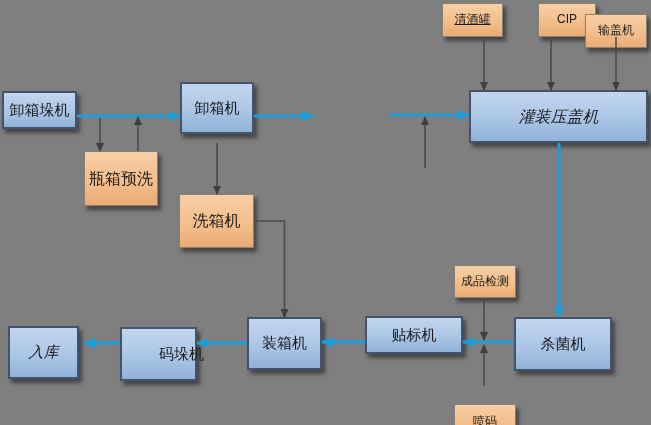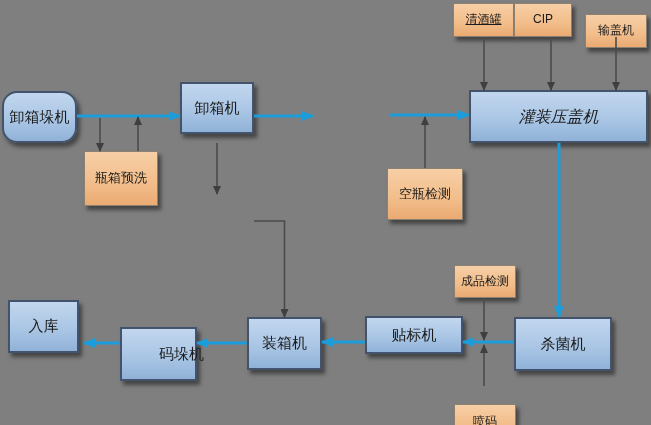--- a/index.html
+++ b/index.html
@@ -25,38 +25,38 @@
   .blue{
     background:linear-gradient(180deg,#c2d6ee 0%,#aac6e5 55%,#90b2d8 100%);
     border:2px solid #42536b;
     box-shadow:3px 4px 4px rgba(20,20,20,.55);
     font-size:15px;
   }
   .orange{
     background:linear-gradient(180deg,#f7cfa6 0%,#f2bd8a 60%,#eaaa72 100%);
     border:1.5px solid #8b8173;
     box-shadow:3px 4px 4px rgba(20,20,20,.55);
-    font-size:13px;
+    font-size:16px;
   }
   .small{font-size:12px;}
 
   
-  #n-unstacker   {left:2px;   top:91px;  width:75px;  height:52px;border-radius:15px;}
+  #n-unstacker   {left:2px;   top:91px;  width:75px;  height:38px;}
   #n-decaser     {left:180px; top:82px;  width:74px;  height:52px;}
   #n-bottlewasher{left:313px; top:91px;  width:76px;  height:52px;}
   #n-filler      {left:469px; top:90px;  width:179px; height:53px; font-size:16px;font-style:italic;}
-  #n-warehouse   {left:8px;   top:300px; width:71px;  height:53px;}
+  #n-warehouse   {left:8px;   top:326px; width:71px;  height:53px;font-style:italic;}
   #n-palletizer  {left:120px; top:327px; width:77px;  height:54px;padding-left:46px;}
   #n-caser       {left:247px; top:317px; width:75px;  height:53px;}
   #n-labeler     {left:365px; top:316px; width:98px;  height:38px;}
   #n-sterilizer  {left:514px; top:317px; width:98px;  height:54px;}
 
   
-  #n-saketank    {left:453px; top:3px;   width:61px;  height:34px;text-decoration:underline;}
-  #n-cip         {left:514px; top:3px;   width:58px;  height:34px;}
+  #n-saketank    {left:442px; top:3px;   width:61px;  height:34px;text-decoration:underline;}
+  #n-cip         {left:538px; top:3px;   width:58px;  height:34px;}
   #n-capfeeder   {left:585px; top:14px;   width:62px;  height:34px;}
   #n-prewash     {left:84px;  top:151px; width:74px;  height:55px;}
   #n-cratewasher {left:179px; top:194px; width:75px;  height:54px;}
   #n-emptyinspect{left:387px; top:168px; width:76px;  height:52px;}
   #n-finishinspect{left:454px;top:265px; width:62px;  height:33px;font-family:Liberation Serif, serif;}
   #n-inkjet      {left:454px; top:404px; width:62px;  height:35px;text-align:right;}
 
   #connectors{
     position:absolute;left:0;top:0;width:651px;height:425px;
     pointer-events:none;
@@ -75,21 +75,21 @@
   <div class="node blue" id="n-warehouse">入库</div>
   <div class="node blue" id="n-palletizer">码垛机</div>
   <div class="node blue" id="n-caser">装箱机</div>
   <div class="node blue" id="n-labeler">贴标机</div>
   <div class="node blue" id="n-sterilizer">杀菌机</div>
 
   <div class="node orange small" id="n-saketank">清酒罐</div>
   <div class="node orange small" id="n-cip">CIP</div>
   <div class="node orange small" id="n-capfeeder">输盖机</div>
   <div class="node orange" id="n-prewash">瓶箱预洗</div>
-  <div class="node orange" id="n-emptyinspect">空瓶检测</div>
+  <div class="node orange" id="n-cratewasher">洗箱机</div>
   <div class="node orange small" id="n-finishinspect">成品检测</div>
   <div class="node orange small" id="n-inkjet">喷码</div>
 
   <svg id="connectors" viewBox="0 0 651 425" xmlns="http://www.w3.org/2000/svg">
     <defs>
       <marker id="mc" markerUnits="userSpaceOnUse" markerWidth="12" markerHeight="10" refX="11" refY="5" orient="auto">
         <path d="M0,0 L12,5 L0,10 Z" fill="#1a9dda"></path>
       </marker>
       <marker id="md" markerUnits="userSpaceOnUse" markerWidth="9" markerHeight="8" refX="8" refY="4" orient="auto">
         <path d="M0,0 L9,4 L0,8 Z" fill="#3f3f3f"></path>

